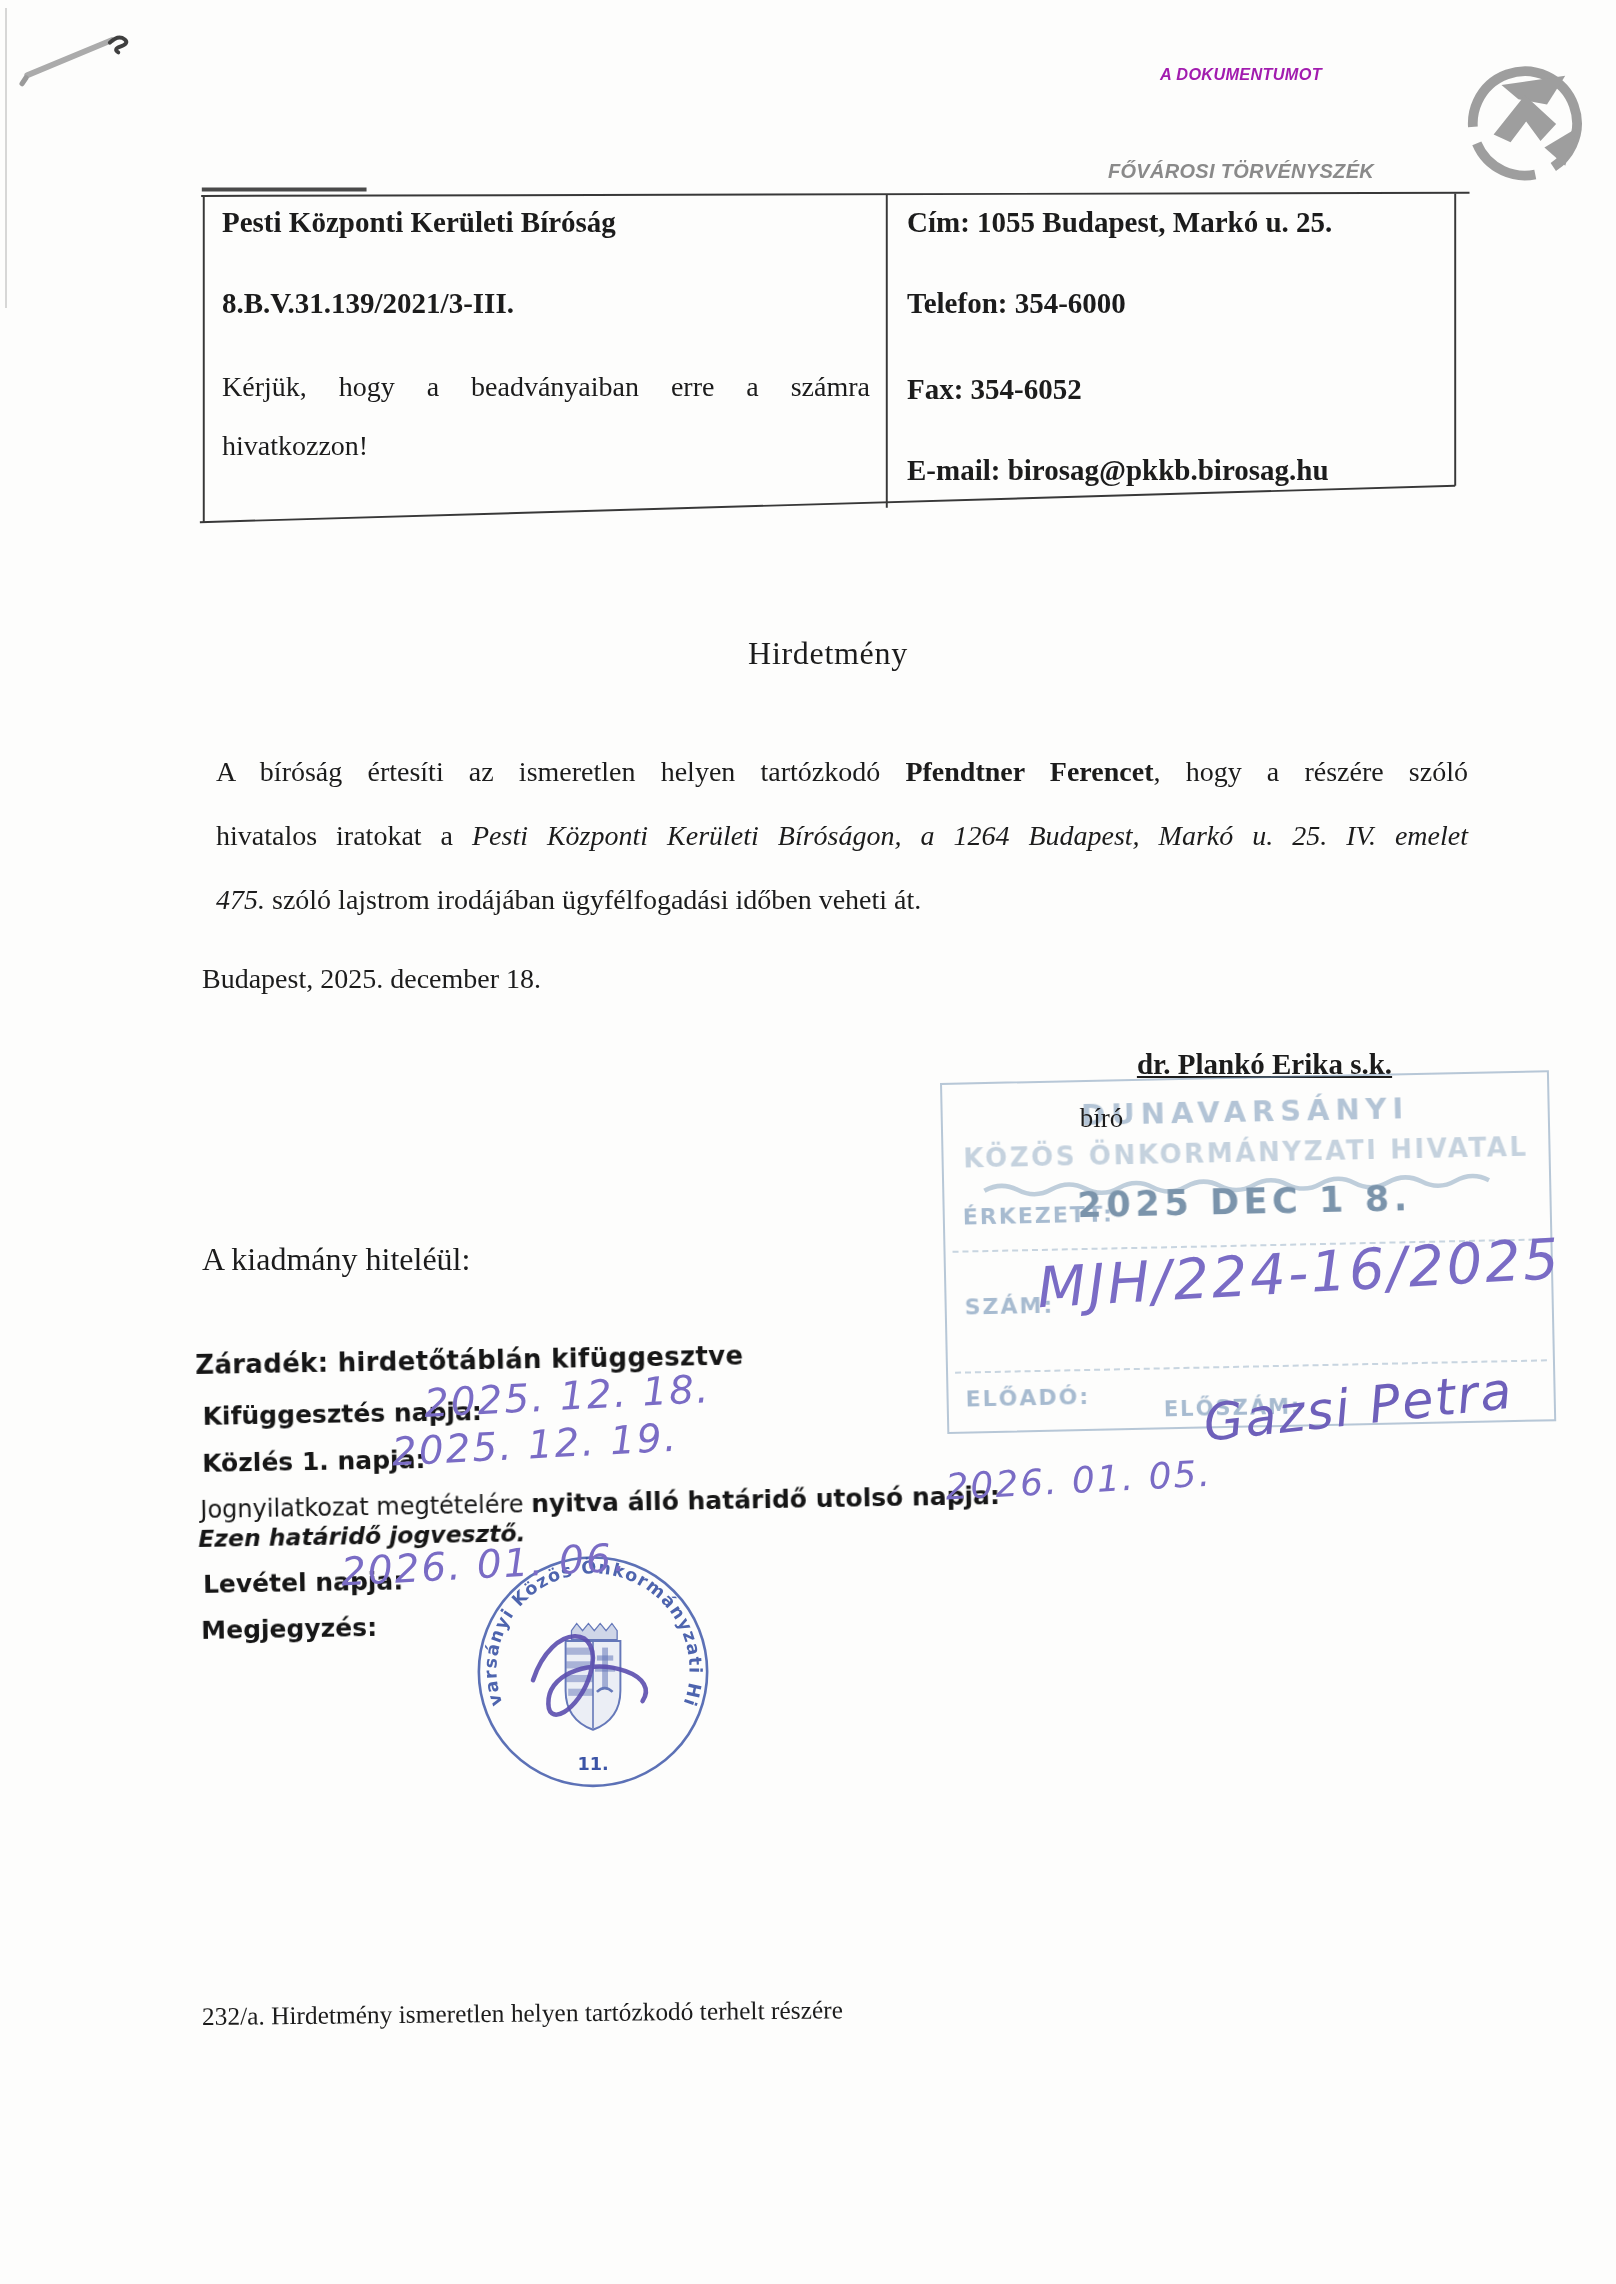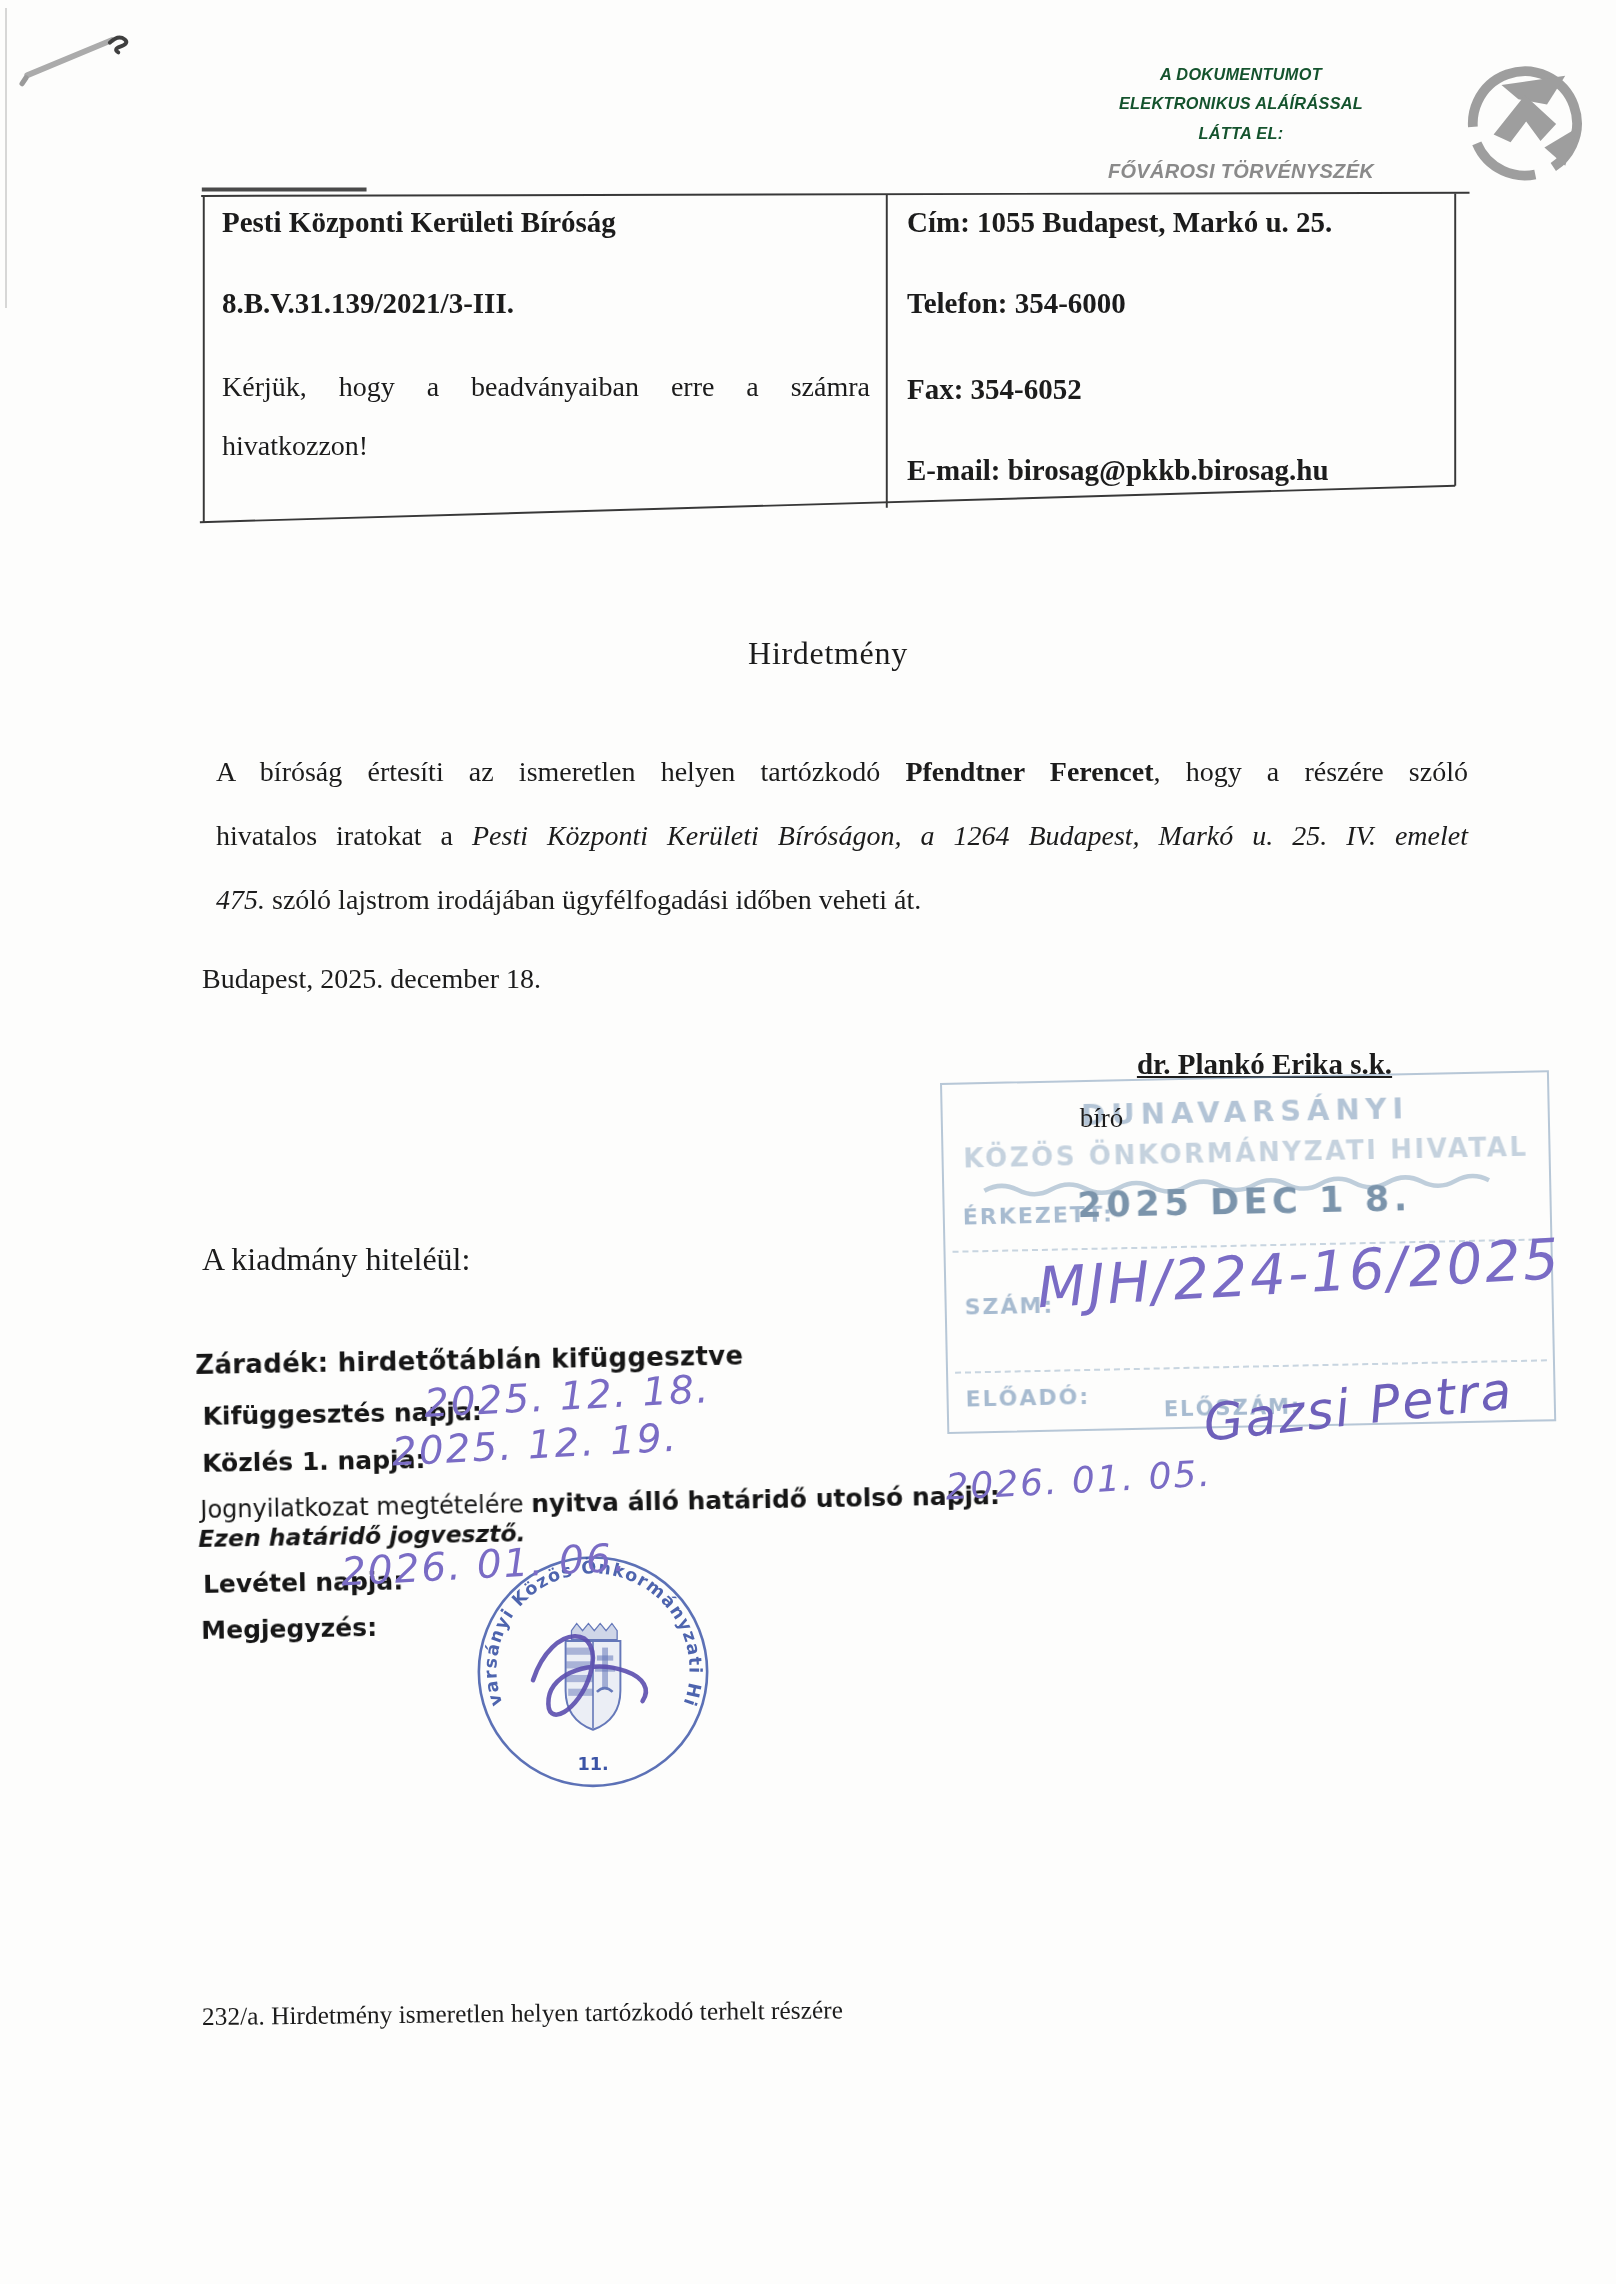--- a/index.html
+++ b/index.html
@@ -2,21 +2,21 @@
 <html style="font-size:10.4px"><head>
 <meta charset="utf-8">
 <style>
   html,body{margin:0;padding:0;}
   body{width:1616px;height:2284px;background:#fdfdfc;position:relative;overflow:hidden;
        font-family:"Liberation Serif",serif;color:#1c1c1c;}
   .abs{position:absolute;}
   
   .edge-line{left:5.2px;top:7.8px;width:2px;height:300px;background:#c9c9c9;opacity:.75;}
   
-  .esign{left:1101px;top:60px;width:280px;text-align:center;color:#14532d;
+  .esign{left:1101px;top:60px;width:280px;text-align:center;color:#a21caf;
          font-family:"Liberation Sans",sans-serif;font-style:italic;font-size:16.3px;
          line-height:1.8;letter-spacing:0.3px;filter:blur(0.3px);font-weight:600;}
   .esign-court{left:1101px;top:160px;width:280px;text-align:center;color:#8a8a8a;
          font-family:"Liberation Sans",sans-serif;font-style:italic;font-size:20px;
          font-weight:700;letter-spacing:0.3px;filter:blur(0.3px);}
   
   .cellL{left:222px;width:652px;font-size:29px;font-weight:bold;}
   .cellR{left:907px;width:547px;font-size:29px;font-weight:bold;}
   .note{font-weight:normal;font-size:28px;width:648px;text-align:justify;text-align-last:justify;}
   .note2{font-weight:normal;font-size:28px;}
@@ -61,21 +61,20 @@
 
 <div class="abs edge-line"></div>
 <svg class="abs" style="left:13px;top:18px;" width="169" height="91" viewBox="0 0 260 140">
   <path d="M22,88 L152,34" stroke="#ababab" stroke-width="9" stroke-linecap="round" fill="none"></path>
   <path d="M20,92 l-6,9" stroke="#9a9a9a" stroke-width="8" stroke-linecap="round" fill="none"></path>
   <path d="M149,38 q13,-13 23,-5 q7,6 -7,11 q-11,4 -3,9" stroke="#3f3f3f" stroke-width="6" fill="none" stroke-linecap="round"></path>
 </svg>
 
 <div class="abs esign">
   <div>A DOKUMENTUMOT</div>
-  <div>ELEKTRONIKUS ALÁÍRÁSSAL LÁTTA EL:</div>
 </div>
 <div class="abs esign-court">FŐVÁROSI TÖRVÉNYSZÉK</div>
 
 <svg class="abs" style="left:1466px;top:55px;" width="121" height="140" viewBox="0 0 185 215">
   <circle cx="90" cy="105" r="80" fill="none" stroke="#9e9e9e" stroke-width="15" stroke-dasharray="170 30 110 26 180" transform="rotate(-65 90 105)"></circle>
   <path d="M54,46 L152,32 L124,76 L80,68 Z" fill="#9e9e9e"></path>
   <path d="M42,122 L90,62 L138,106 L114,132 L92,102 L68,134 Z" fill="#9e9e9e"></path>
   <path d="M120,142 L170,112 L152,170 Z" fill="#9e9e9e"></path>
 </svg>
 

